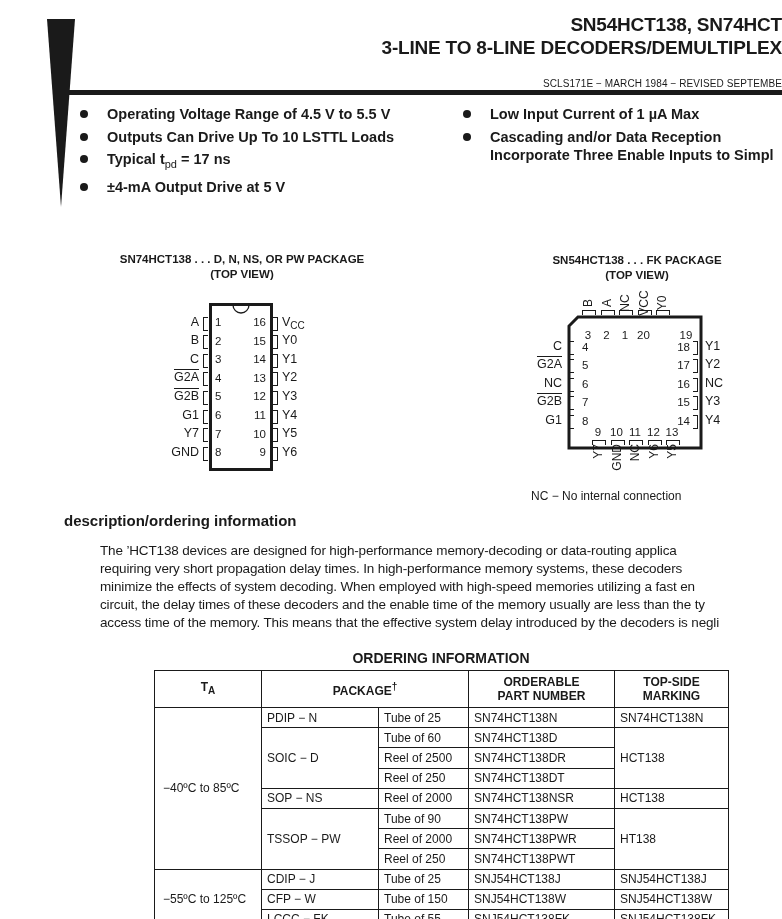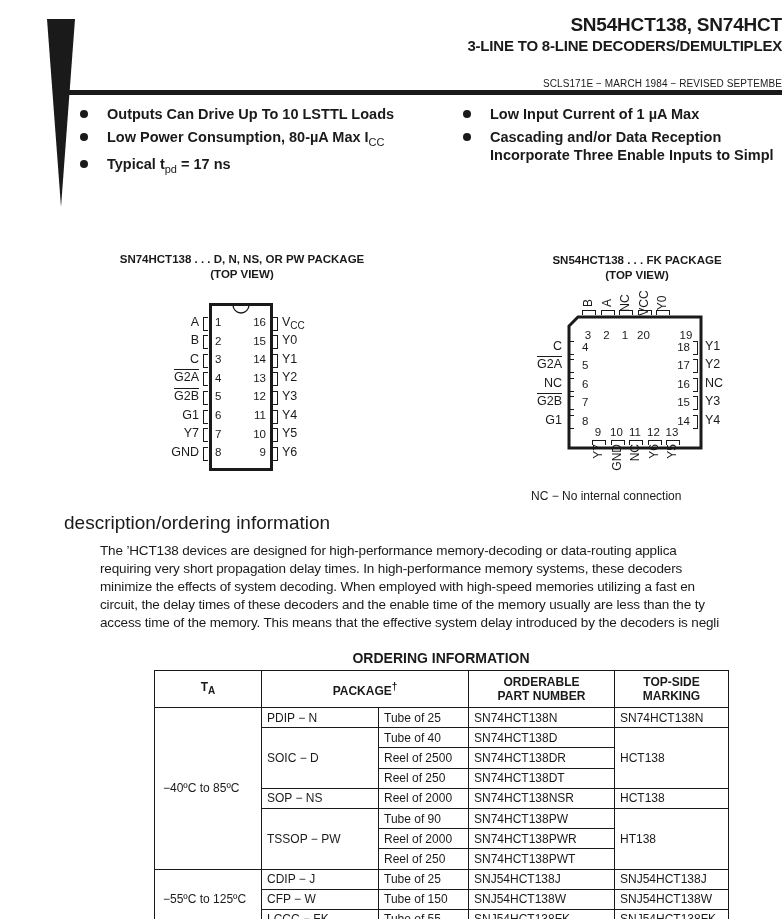--- a/index.html
+++ b/index.html
@@ -1,59 +1,60 @@
 <!DOCTYPE html>
 <html><head>
 <meta charset="utf-8">
 <style>
   html, body { margin:0; padding:0; background:#ffffff; }
   body { width:782px; height:919px; position:relative; overflow:hidden; font-family:"Liberation Sans", sans-serif; color:#1a1a1a; }
   .abs { position:absolute; }
   .title1 { right:0; top:14px; font-weight:bold; font-size:19px; white-space:nowrap; letter-spacing:-0.2px; }
-  .title2 { right:0; top:37px; font-weight:bold; font-size:15px; white-space:nowrap; letter-spacing:-0.2px; }
+  .title2 { right:0; top:37px; font-weight:bold; font-size:19px; white-space:nowrap; letter-spacing:-0.2px; }
   .docref { right:0; top:78px; font-size:10px; white-space:nowrap; letter-spacing:0.1px; }
   .rule { left:68px; top:90px; width:714px; height:5px; background:#1a1a1a; }
   .wedge { left:47px; top:19px; }
   ul.feat { list-style:none; margin:0; padding:0; }
   ul.feat li { position:relative; padding-left:27px; font-weight:bold; font-size:14.5px; line-height:18px; margin-bottom:4.5px; white-space:nowrap; }
   ul.feat li .bullet { position:absolute; left:0; top:5px; width:8px; height:8px; border-radius:50%; background:#1a1a1a; }
   .feat-left { left:80px; top:105px; }
   .feat-right { left:463px; top:105px; }
   sub.s { font-size:11px; font-weight:normal; vertical-align:-4px; }
   .pkghead { font-weight:bold; font-size:11.5px; text-align:center; line-height:14.5px; white-space:nowrap; }
   .dip-head { left:100px; top:252px; width:284px; }
   .fk-head { left:520px; top:253px; width:234px; }
   .pin-lbl { font-size:12.5px; white-space:nowrap; }
   .pin-num { font-size:11.5px; white-space:nowrap; }
   .over { text-decoration:overline; }
   .nc-note { left:531px; top:489px; font-size:12px; white-space:nowrap; }
-  .sec-head { left:64px; top:512px; font-weight:normal; font-size:19px; white-space:nowrap; }
+  .sec-head { left:64px; top:512px; font-weight:bold; font-size:15px; white-space:nowrap; }
   .para { left:100px; top:542px; width:700px; font-size:13.5px; line-height:18px; letter-spacing:-0.15px; }
   .para div { white-space:nowrap; overflow:hidden; }
   .ord-title { left:154px; top:650px; width:574px; text-align:center; font-weight:bold; font-size:14px; white-space:nowrap; }
   table.ord { position:absolute; left:154px; top:670px; border-collapse:collapse; font-size:12px; table-layout:fixed; }
   table.ord td, table.ord th { border:1px solid #1a1a1a; padding:0 5px; height:19.2px; white-space:nowrap; }
   table.ord th { font-weight:bold; text-align:center; height:36px; line-height:14px; font-size:12px; }
   table.ord td.ta { text-align:left; padding-left:8px; }
 </style>
 </head>
 <body>
 
 <div class="abs title1">SN54HCT138, SN74HCT</div>
 <div class="abs title2">3-LINE TO 8-LINE DECODERS/DEMULTIPLEX</div>
 <div class="abs docref">SCLS171E − MARCH 1984 − REVISED SEPTEMBE</div>
 <div class="abs rule"></div>
 <svg class="abs wedge" width="30" height="190">
   <polygon points="0,0 28,0 14,188" fill="#1a1a1a"></polygon>
 </svg>
 
 <ul class="abs feat feat-left" id="feat-left">
+    <li><span class="bullet"></span><span>Operating Voltage Range of 4.5 V to 5.5 V</span></li>
     <li><span class="bullet"></span><span>Outputs Can Drive Up To 10 LSTTL Loads</span></li>
-    <li><span class="bullet"></span><span>Low Power Consumption, 80-µA Max I</span><sub class="s">CC</sub></li>
     <li><span class="bullet"></span><span>Typical t</span><sub class="s">pd</sub><span> = 17 ns</span></li>
+    <li><span class="bullet"></span><span>±4-mA Output Drive at 5 V</span></li>
   </ul>
 <ul class="abs feat feat-right" id="feat-right">
     <li>
       <span class="bullet"></span>
       <div>Low Input Current of 1 µA Max</div>
     </li>
     <li>
       <span class="bullet"></span>
       <div>Cascading and/or Data Reception</div>
       <div>Incorporate Three Enable Inputs to Simpl</div>
@@ -225,21 +226,21 @@
   <tbody id="ord-body">
       <tr>
         <td class="ta" rowspan="8">−40ºC to 85ºC</td>
         <td rowspan="1">PDIP − N</td>
         <td>Tube of 25</td>
         <td>SN74HCT138N</td>
         <td rowspan="1">SN74HCT138N</td>
       </tr>
       <tr>
         <td rowspan="3">SOIC − D</td>
-        <td>Tube of 40</td>
+        <td>Tube of 60</td>
         <td>SN74HCT138D</td>
         <td rowspan="3">HCT138</td>
       </tr>
       <tr>
         <td>Reel of 2500</td>
         <td>SN74HCT138DR</td>
       </tr>
       <tr>
         <td>Reel of 250</td>
         <td>SN74HCT138DT</td>

